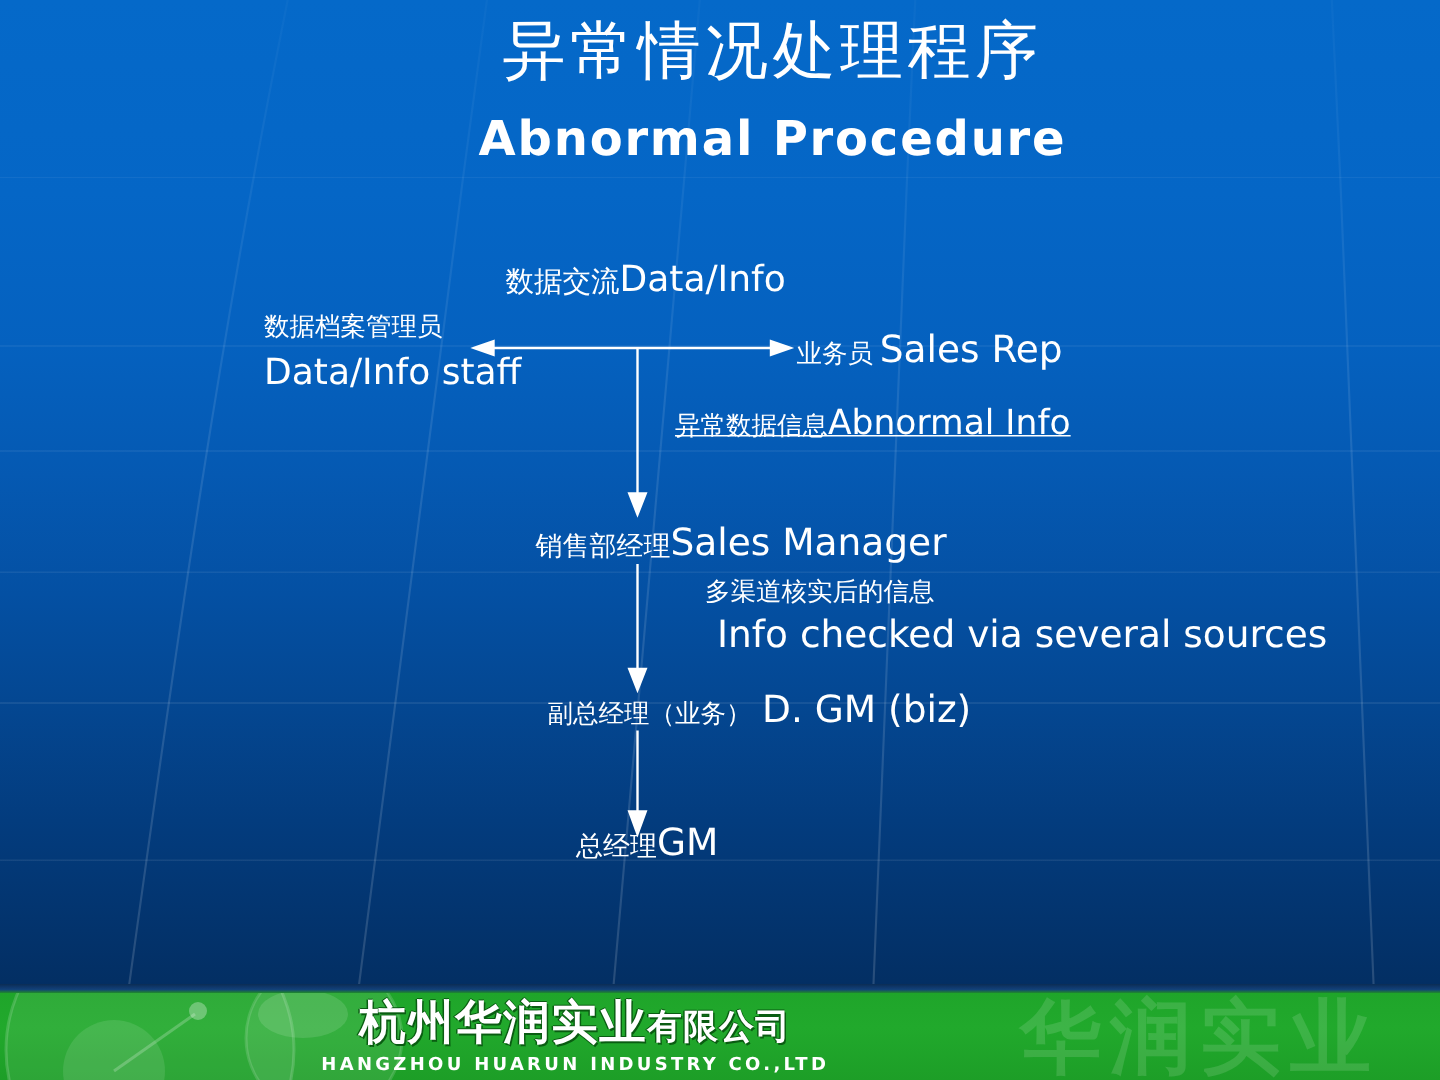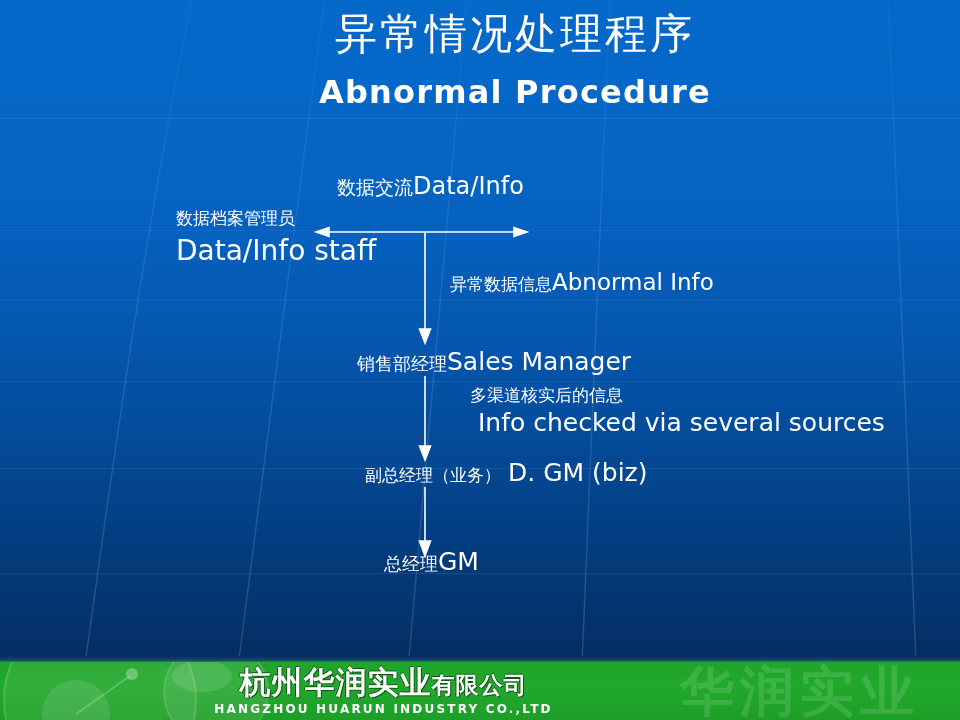--- a/index.html
+++ b/index.html
@@ -95,27 +95,27 @@
   .node .cn, .node .en { display: inline; }
 
   
   #lbl-data-info      { left: 337px; top: 173px; font-size: 20px; }
   #lbl-data-info .cn  { font-size: 19px; }
   #lbl-data-info .en  { font-size: 24px; }
 
   #node-staff         { left: 176px; top: 209px; }
   #node-staff .cn     { font-size: 17px; }
   #node-staff .line2  { display: block; margin-top: 6px; }
-  #node-staff .en     { font-size: 28px; }
+  #node-staff .en     { font-size: 24px; }
 
   #node-salesrep      { left: 531px; top: 219px; }
   #node-salesrep .cn  { font-size: 17px; }
   #node-salesrep .en  { font-size: 25px; }
 
-  #lbl-abnormal       { left: 450px; top: 269px; }
+  #lbl-abnormal       { left: 450px; top: 269px; text-decoration: underline; }
   #lbl-abnormal .cn   { font-size: 17px; }
   #lbl-abnormal .en   { font-size: 23px; }
 
   #node-salesmgr      { left: 357px; top: 348px; }
   #node-salesmgr .cn  { font-size: 18px; }
   #node-salesmgr .en  { font-size: 25px; }
 
   #lbl-checked        { left: 470px; top: 386px; }
   #lbl-checked .cn    { font-size: 17px; }
   #lbl-checked .line2 { display: block; margin-top: 3px; margin-left: 8px; }
@@ -246,20 +246,24 @@
 
   <div class="node" id="lbl-data-info">
     <span class="cn">数据交流</span><span class="en">Data/Info</span>
   </div>
 
   <div class="node" id="node-staff">
     <span class="cn">数据档案管理员</span>
     <span class="line2 en">Data/Info staff</span>
   </div>
 
+  <div class="node" id="node-salesrep">
+    <span class="cn">业务员</span>
+    <span class="en">Sales Rep</span>
+  </div>
 
   <div class="node" id="lbl-abnormal">
     <span class="cn">异常数据信息</span><span class="en">Abnormal Info</span>
   </div>
 
   <div class="node" id="lbl-checked">
     <span class="cn">多渠道核实后的信息</span>
     <span class="line2 en">Info checked via several sources</span>
   </div>
 

